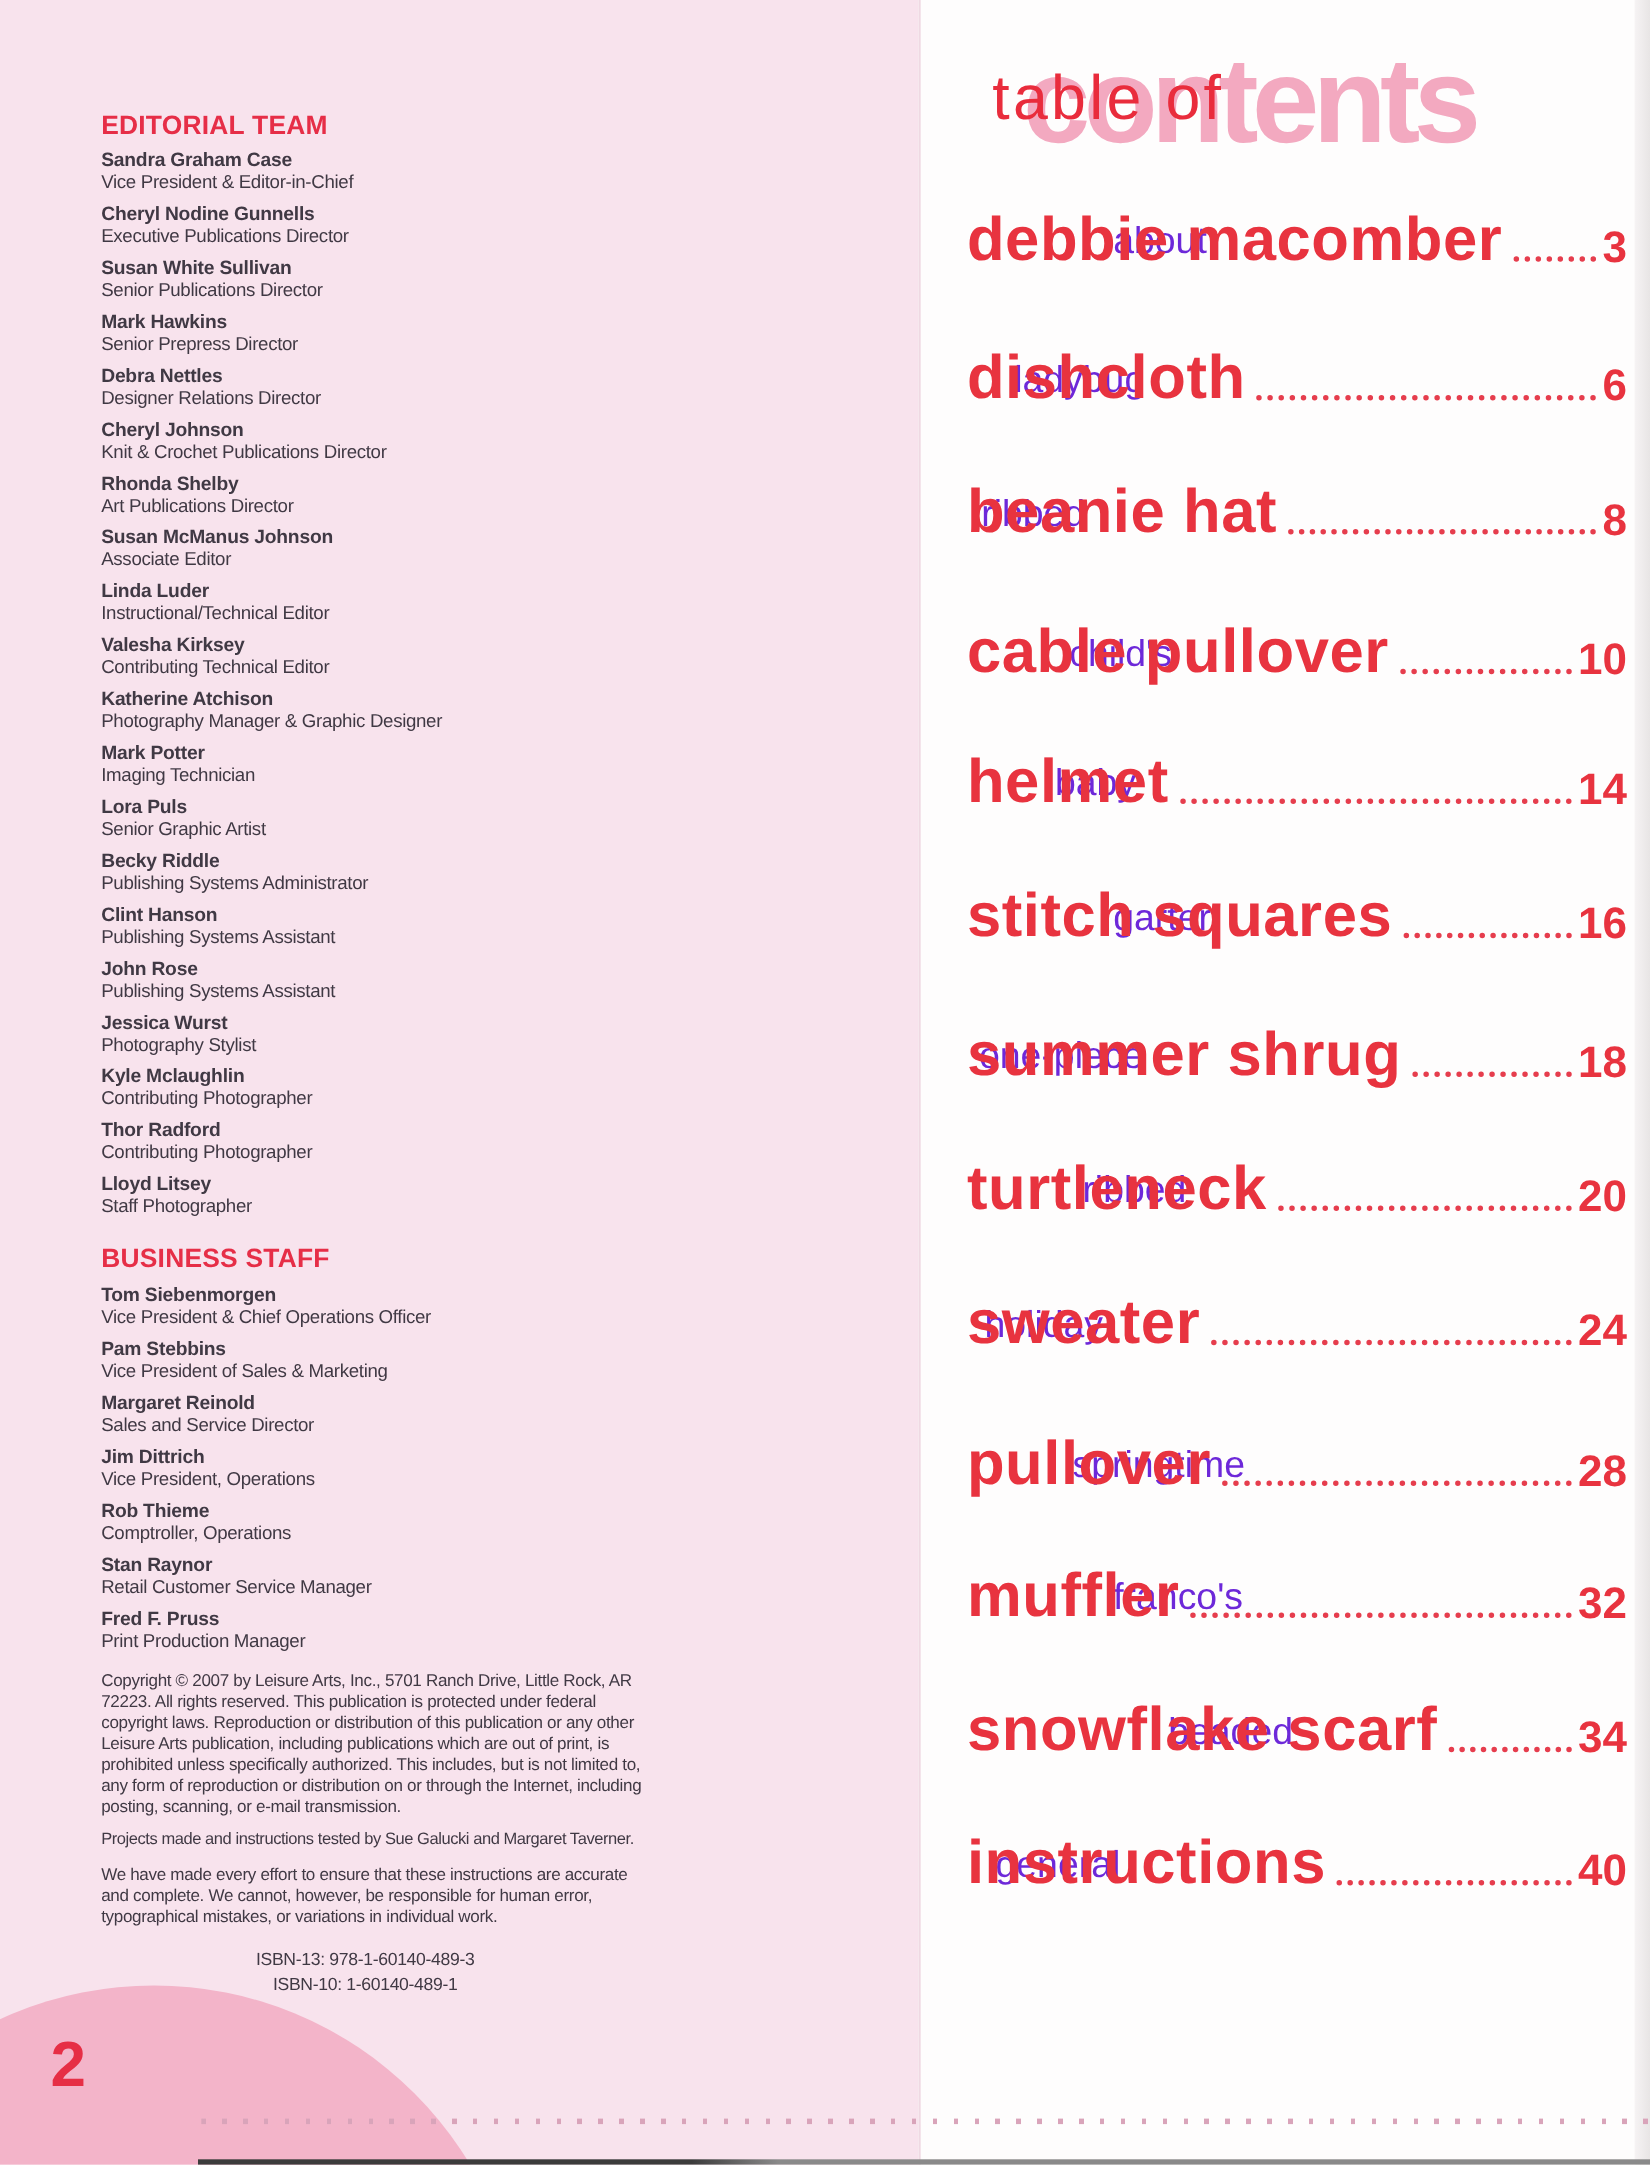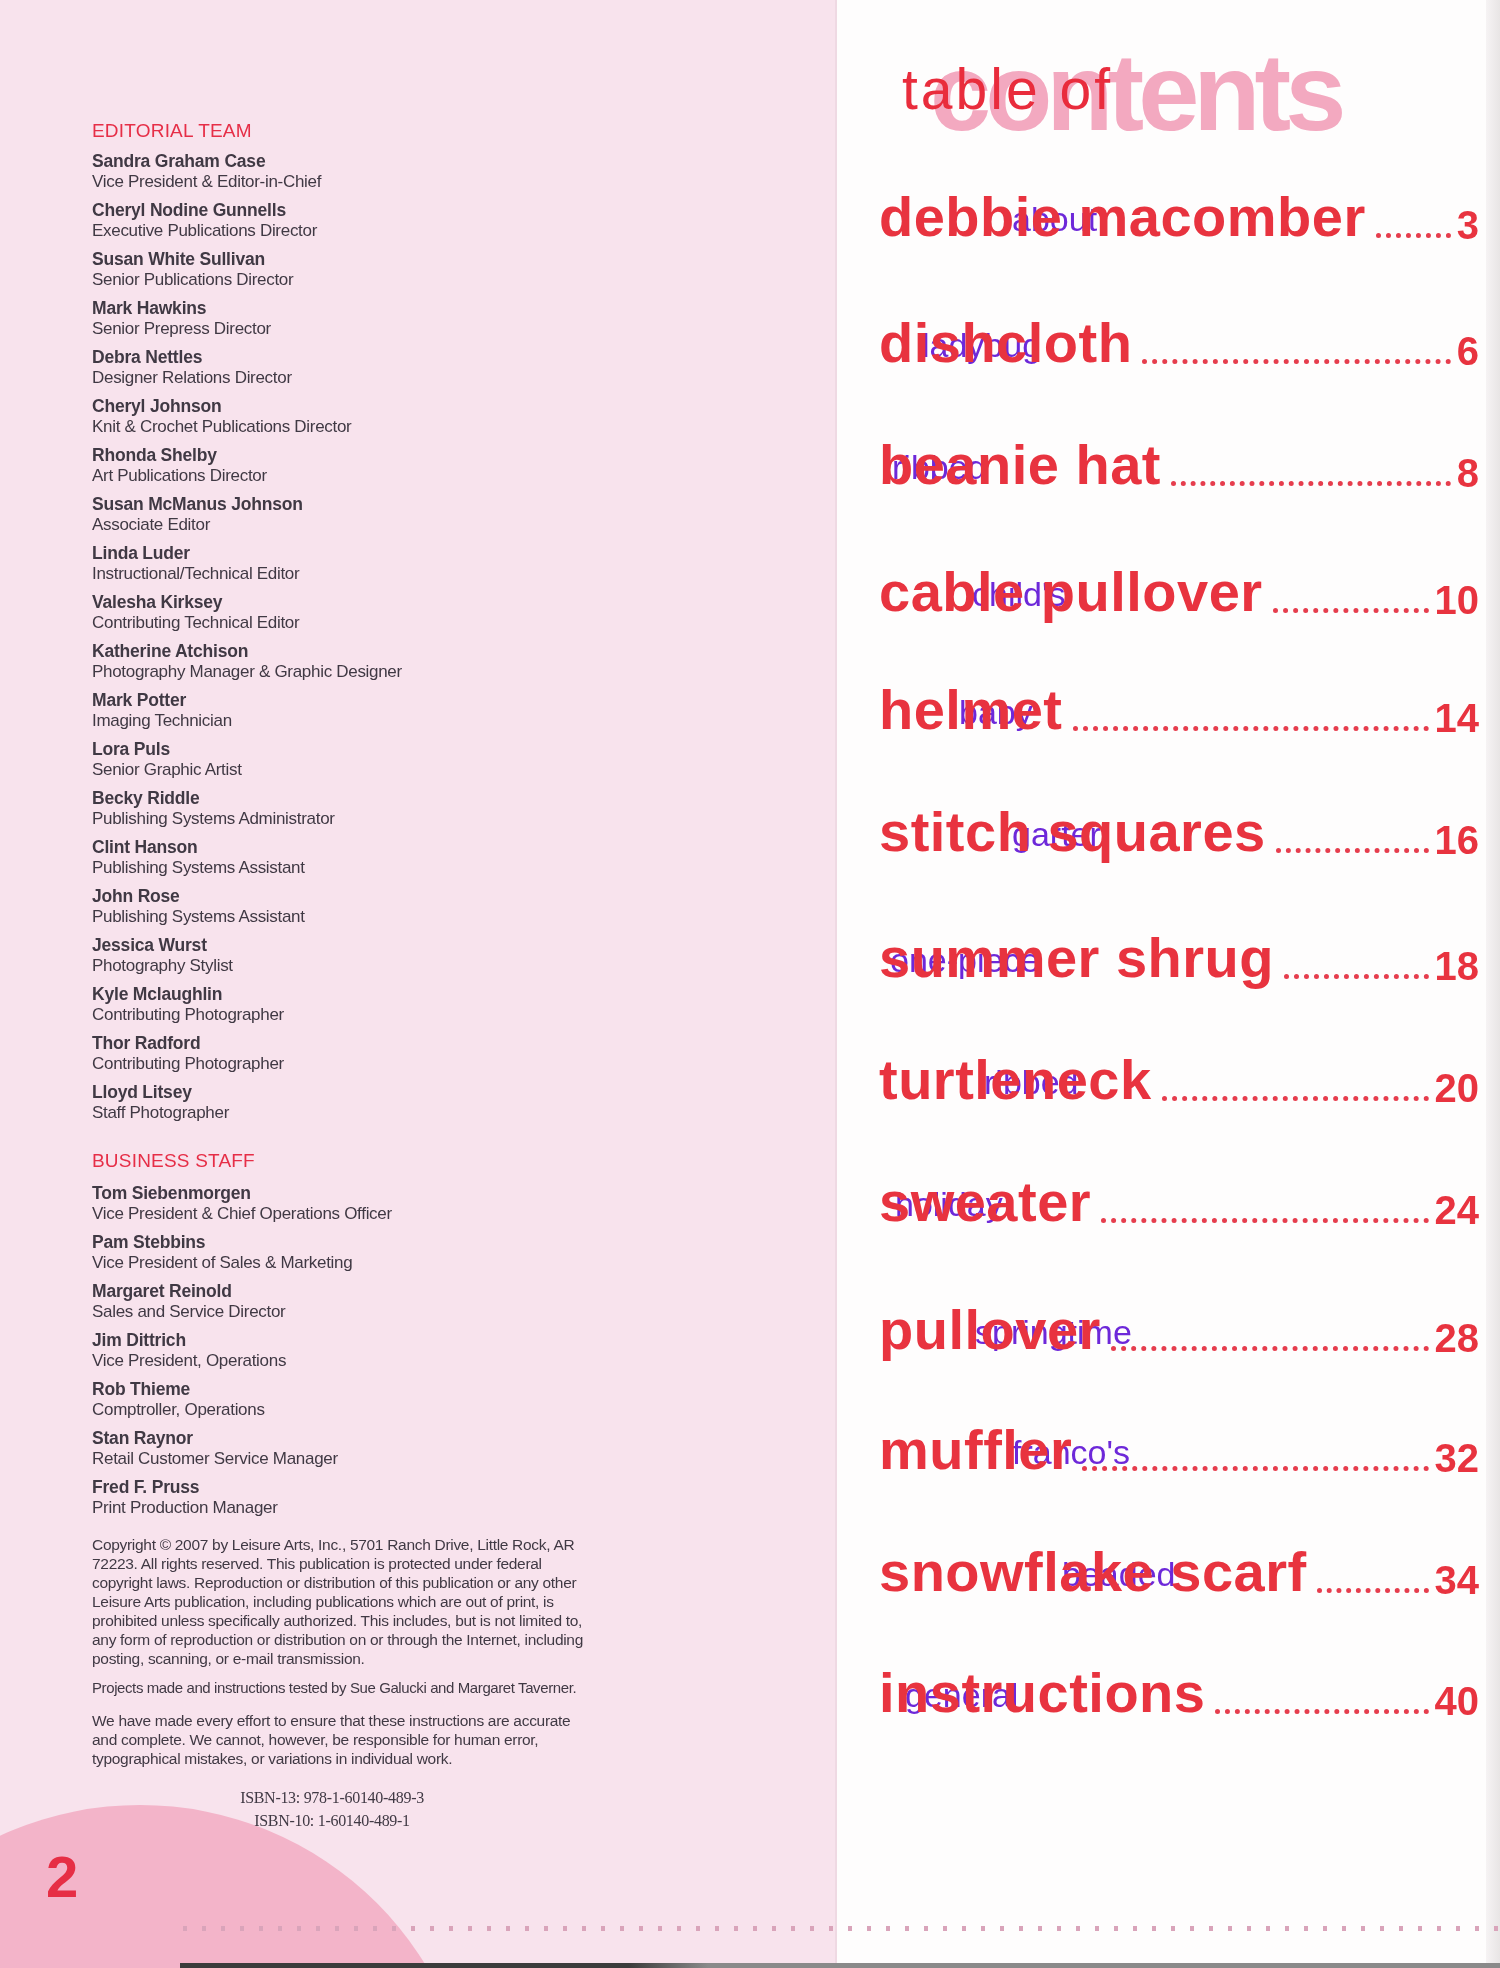--- a/index.html
+++ b/index.html
@@ -17,34 +17,34 @@
   .pink-circle{
     position:absolute;left:-195px;top:1805px;width:670px;height:670px;
     border-radius:50%;background:#f3b4c9;
   }
   .big-page-number{
     position:absolute;left:46px;top:1848px;
     font-size:58px;font-weight:700;color:#e62e45;line-height:1;
   }
   .staff-col{position:absolute;left:92px;top:105px;width:600px;color:#403944;}
   .staff-col h2{
-    margin:16px 0 10px 0;font-size:19px;line-height:20px;font-weight:400;
+    margin:0 0 10px 0;font-size:24px;line-height:20px;font-weight:700;
     color:#e62e47;letter-spacing:.2px;
   }
   .staff-col h2.business{margin-top:29px;margin-bottom:12px;}
   .pair{margin:0 0 9px 0;}
   .pair .name{font-weight:700;font-size:17.5px;line-height:21px;letter-spacing:-.2px;}
   .pair .role{font-weight:400;font-size:17px;line-height:19px;letter-spacing:-.3px;}
   .copyright{
     margin:18px 0 0 0;width:505px;font-size:15.5px;line-height:19px;
     letter-spacing:-.3px;
   }
   .projects{margin:10px 0 0 0;width:600px;font-size:15px;line-height:19px;letter-spacing:-.4px;}
   .disclaimer{margin:14px 0 0 0;width:505px;font-size:15.5px;line-height:19px;letter-spacing:-.3px;}
-  .isbn{margin:18px 0 0 0;width:480px;text-align:center;font-size:16px;line-height:23px;letter-spacing:-.3px;font-family:Liberation Serif, serif;}
+  .isbn{margin:18px 0 0 0;width:480px;text-align:center;font-size:16px;line-height:23px;letter-spacing:-.3px;}
   
   .right-panel{
     position:absolute;left:835px;top:0;width:665px;height:1968px;
     background:#fefdfd;border-left:2px solid #efd9e3;
   }
   .toc-header{position:absolute;left:0;top:0;width:665px;height:200px;}
   .toc-title-1{
     position:absolute;left:65px;top:42px;z-index:2;
     font-size:57px;line-height:1;color:#e92c3c;letter-spacing:3px;margin-top:19px;
   }

